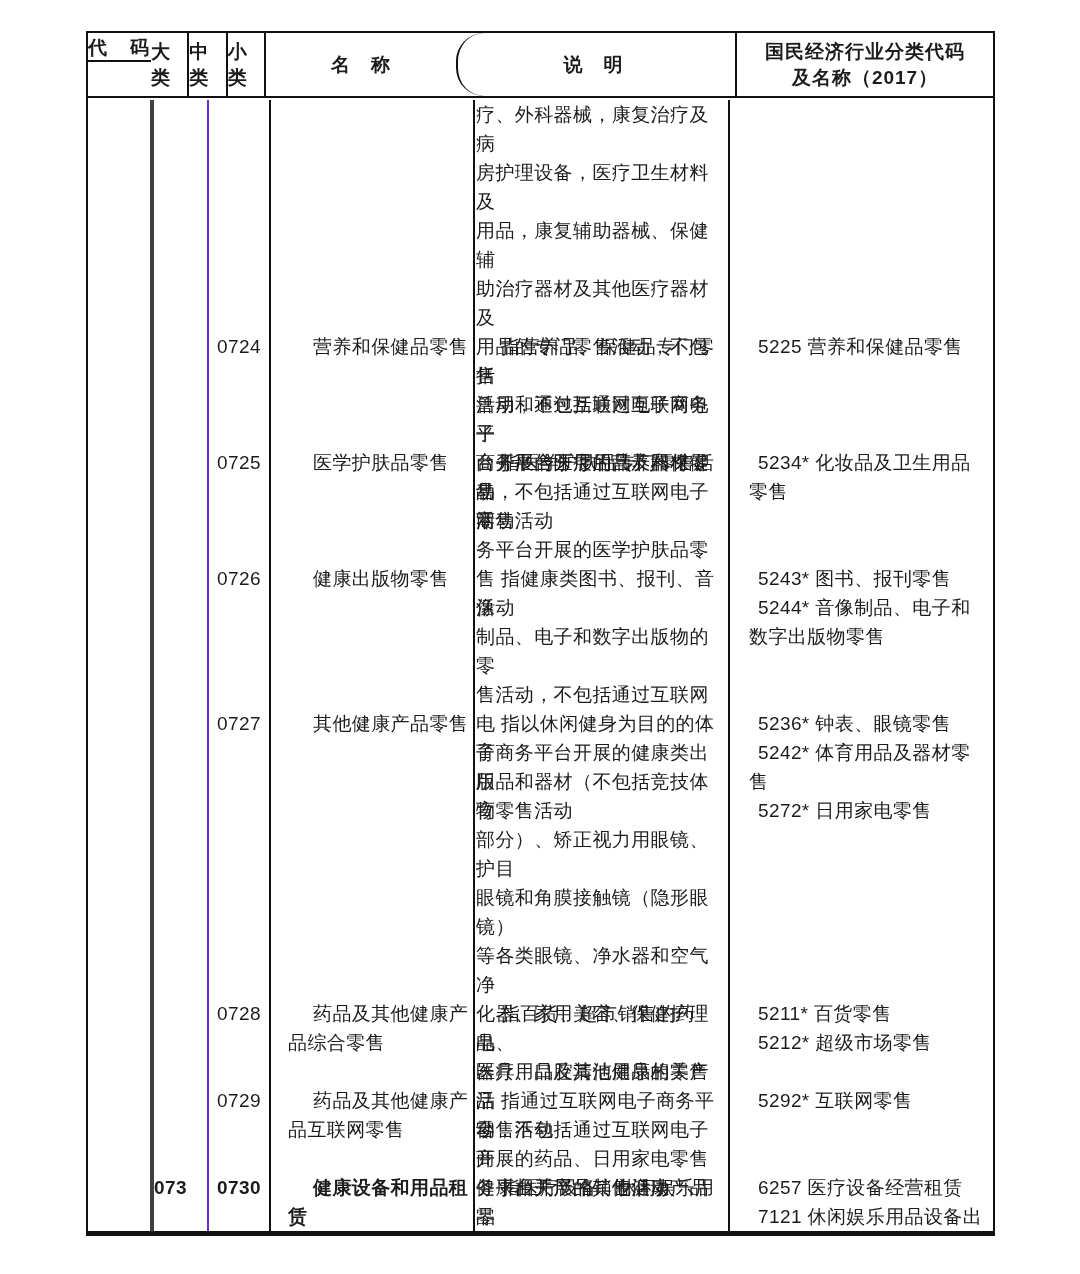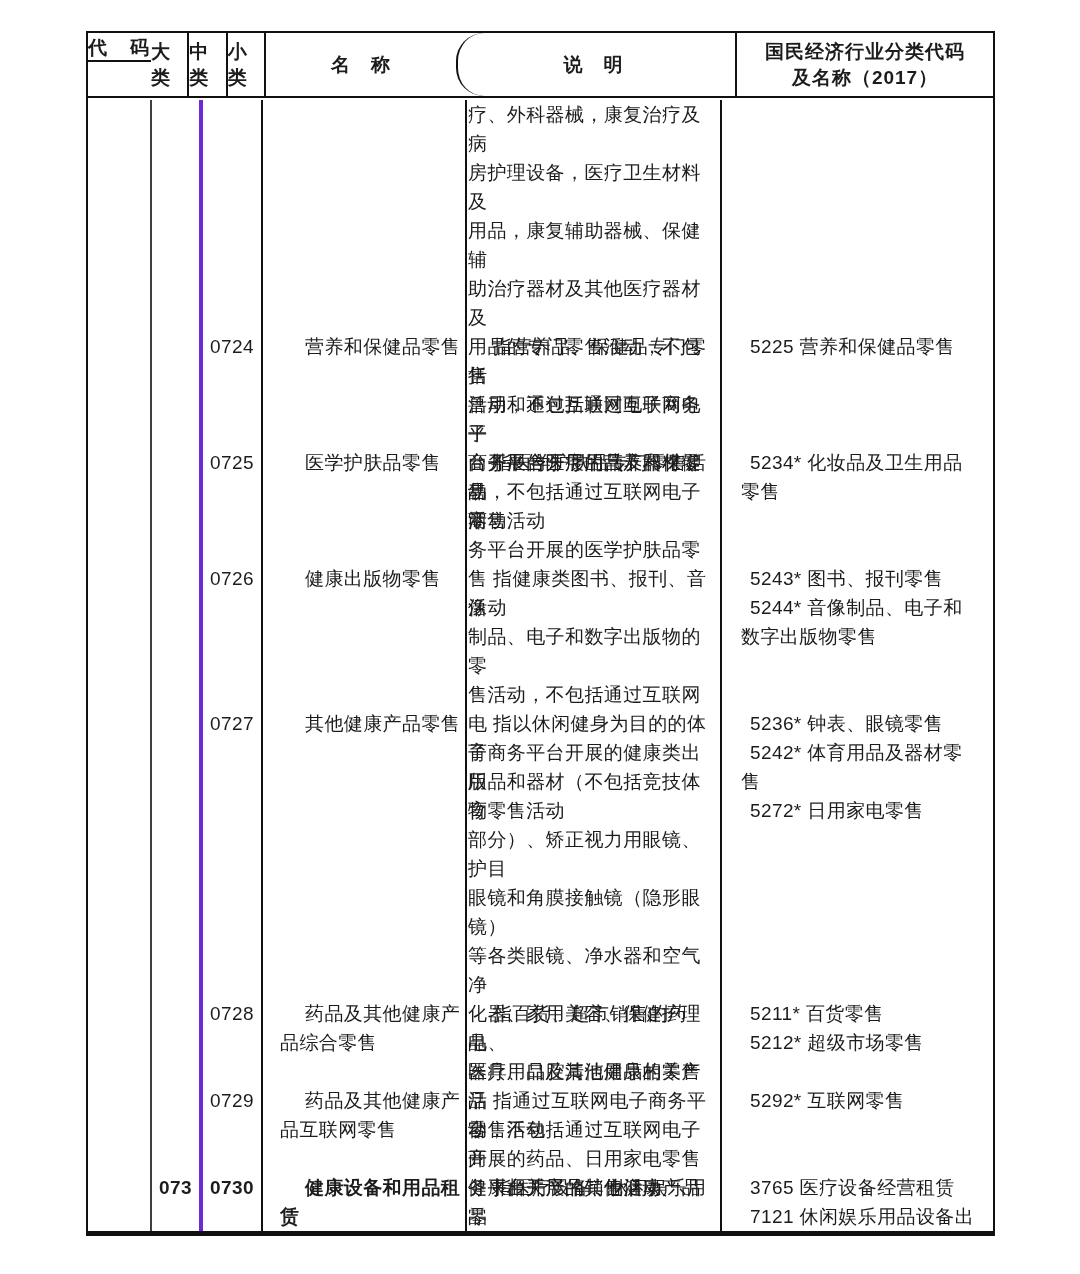--- a/index.html
+++ b/index.html
@@ -57,22 +57,22 @@
   
   .tbody {
     padding-top: 2px;
     height: 1133px;
     overflow: hidden;
     font-size: 19px;
   }
   .trow { display: flex; }
   .td { line-height: 29px; letter-spacing: 0.4px; }
   .c-major { width: 62px; text-align: center; }
-  .c-mid   { width: 49px; border-left: 2px solid #404040; text-align: center; }
-  .c-minor { width: 62px; border-left: 4px solid #6d28d9; text-align: center; }
+  .c-mid   { width: 57px; border-left: 4px solid #404040; }
+  .c-minor { width: 62px; border-left: 2px solid #6d28d9; text-align: center; }
   .c-name  {
     width: 204px; border-left: 2px solid #111;
     padding-left: 17px; padding-right: 2px;
     white-space: pre-line;
     text-indent: 25px;
   }
   .c-desc  {
     width: 255px; border-left: 2px solid #111;
     padding-left: 1px;
     white-space: pre-line;
@@ -213,20 +213,20 @@
   </div>
         <div class="trow emph" style="height: 58px;">
     <div class="td c-major"></div>
     <div class="td c-mid">073</div>
     <div class="td c-minor">0730</div>
     <div class="td c-name">健康设备和用品租赁
 服务</div>
     <div class="td c-desc indent">指医疗设备、休闲娱乐用品
 设备、体育健身设备及器材（不</div>
     <div class="td c-gb">
-            <div class="gb-entry">3765 医疗设备经营租赁</div>
+            <div class="gb-entry">6257 医疗设备经营租赁</div>
             <div class="gb-entry">7121 休闲娱乐用品设备出租</div>
           </div>
   </div>
       </div>
 
   </div>
 </div>
 
 </body></html>

